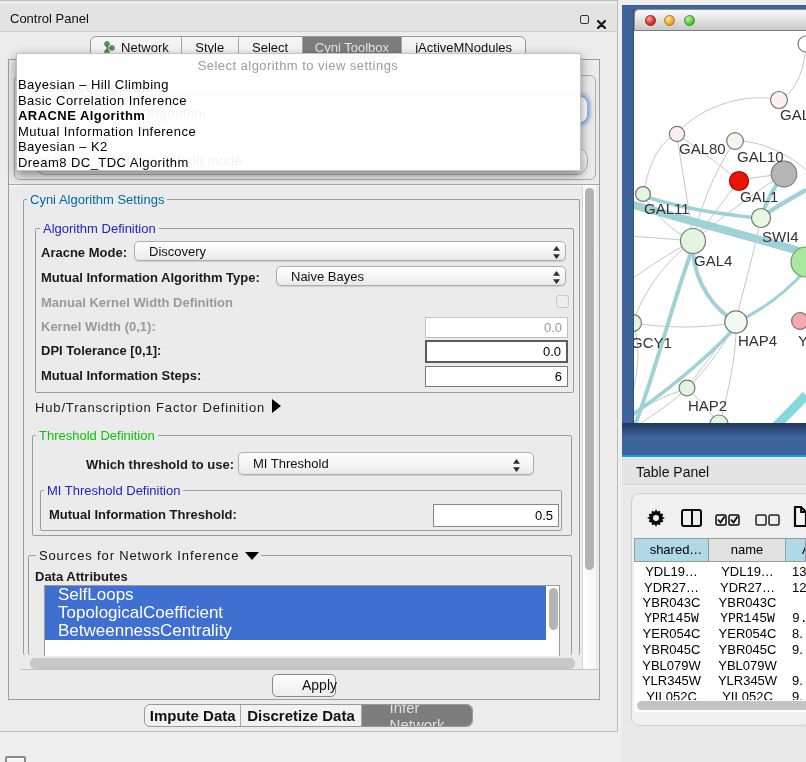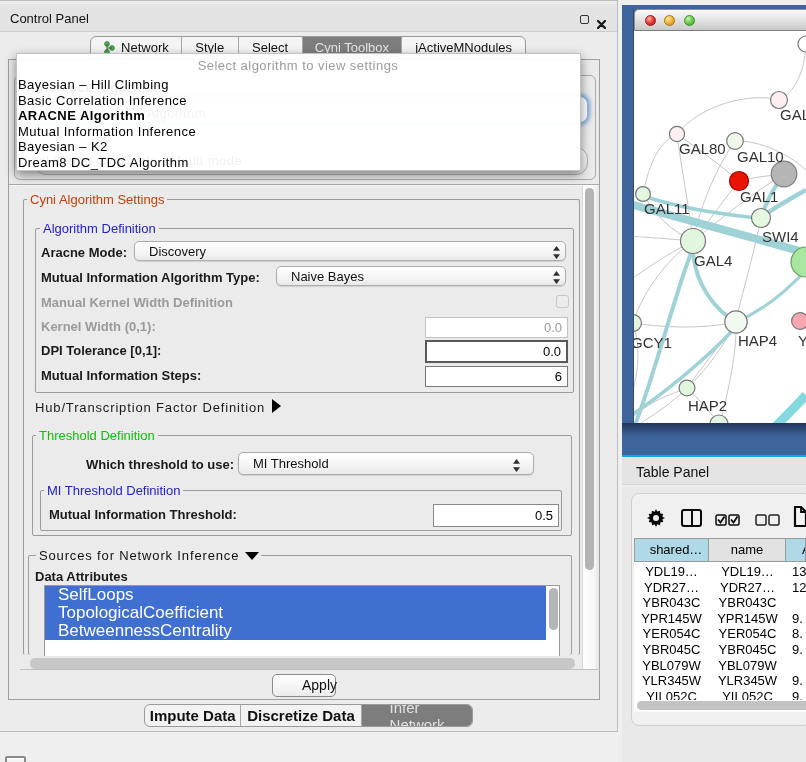--- a/index.html
+++ b/index.html
@@ -98,21 +98,21 @@
   <div class="tab" style="width:123px;">jActiveMNodules</div>
 </div>
 
 <div class="abs vscroll">
     <div class="thumb"></div>
   </div>
 <div class="abs hscroll-thumb"></div>
 <div class="abs" style="left:20px;top:669px;width:580px;height:1px;background:#c0c0c0;"></div>
 
 <div class="abs group" style="left:23px;top:199px;width:557px;height:456px;border-bottom:none;"></div>
-<div class="abs gtitle" style="left:27px;top:192px;color:#c2410c;">Cyni Algorithm Settings</div>
+<div class="abs gtitle" style="left:27px;top:192px;color:#0369a1;">Cyni Algorithm Settings</div>
 
 <div class="abs group" style="left:35px;top:228px;width:539px;height:165px;"></div>
 <div class="abs gtitle" style="left:40px;top:221px;color:#2222cc;">Algorithm Definition</div>
 
 <div class="abs b13" style="left:41px;top:245px;">Aracne Mode:</div>
 <div class="combo" style="left:134px;top:241px;width:432px;height:20px;">
     <span class="txt">Discovery</span>
     <span class="arr" style="right:5px;top:3px;"><svg width="7" height="13" viewBox="0 0 7 13">
         <path d="M3.5 0 L7 4.8 H0 Z" fill="#2e2e2e"></path>
         <path d="M3.5 13 L0 8.2 H7 Z" fill="#2e2e2e"></path>
@@ -325,21 +325,21 @@
     <div class="tr" style="top: 17.6px;">
       <span class="c1">YDR27…</span>
       <span class="c2">YDR27…</span>
       <span class="c3">12</span>
     </div>
     <div class="tr" style="top: 33.2px;">
       <span class="c1">YBR043C</span>
       <span class="c2">YBR043C</span>
       <span class="c3"></span>
     </div>
-    <div class="tr" style="top: 48.8px;">
+    <div class="tr" style="top: 48.8px; font-family: Liberation Mono, monospace;">
       <span class="c1">YPR145W</span>
       <span class="c2">YPR145W</span>
       <span class="c3">9.</span>
     </div>
     <div class="tr" style="top: 64.4px;">
       <span class="c1">YER054C</span>
       <span class="c2">YER054C</span>
       <span class="c3">8.</span>
     </div>
     <div class="tr" style="top: 80px;">

